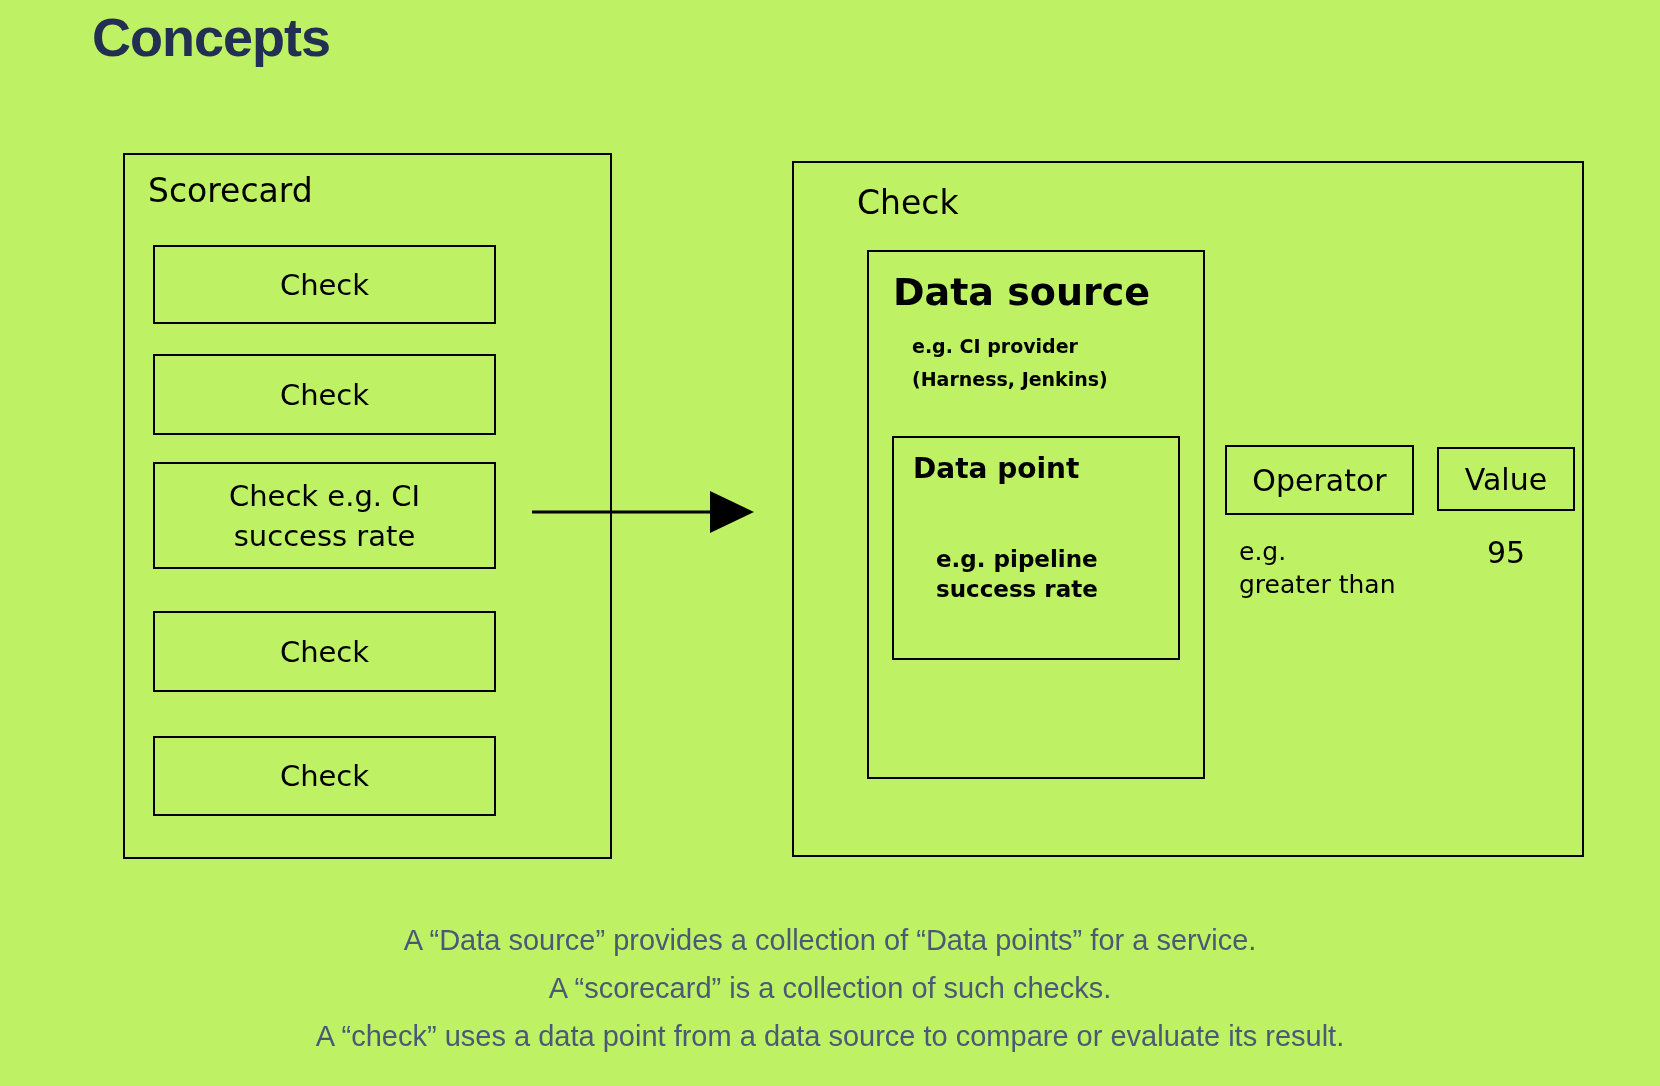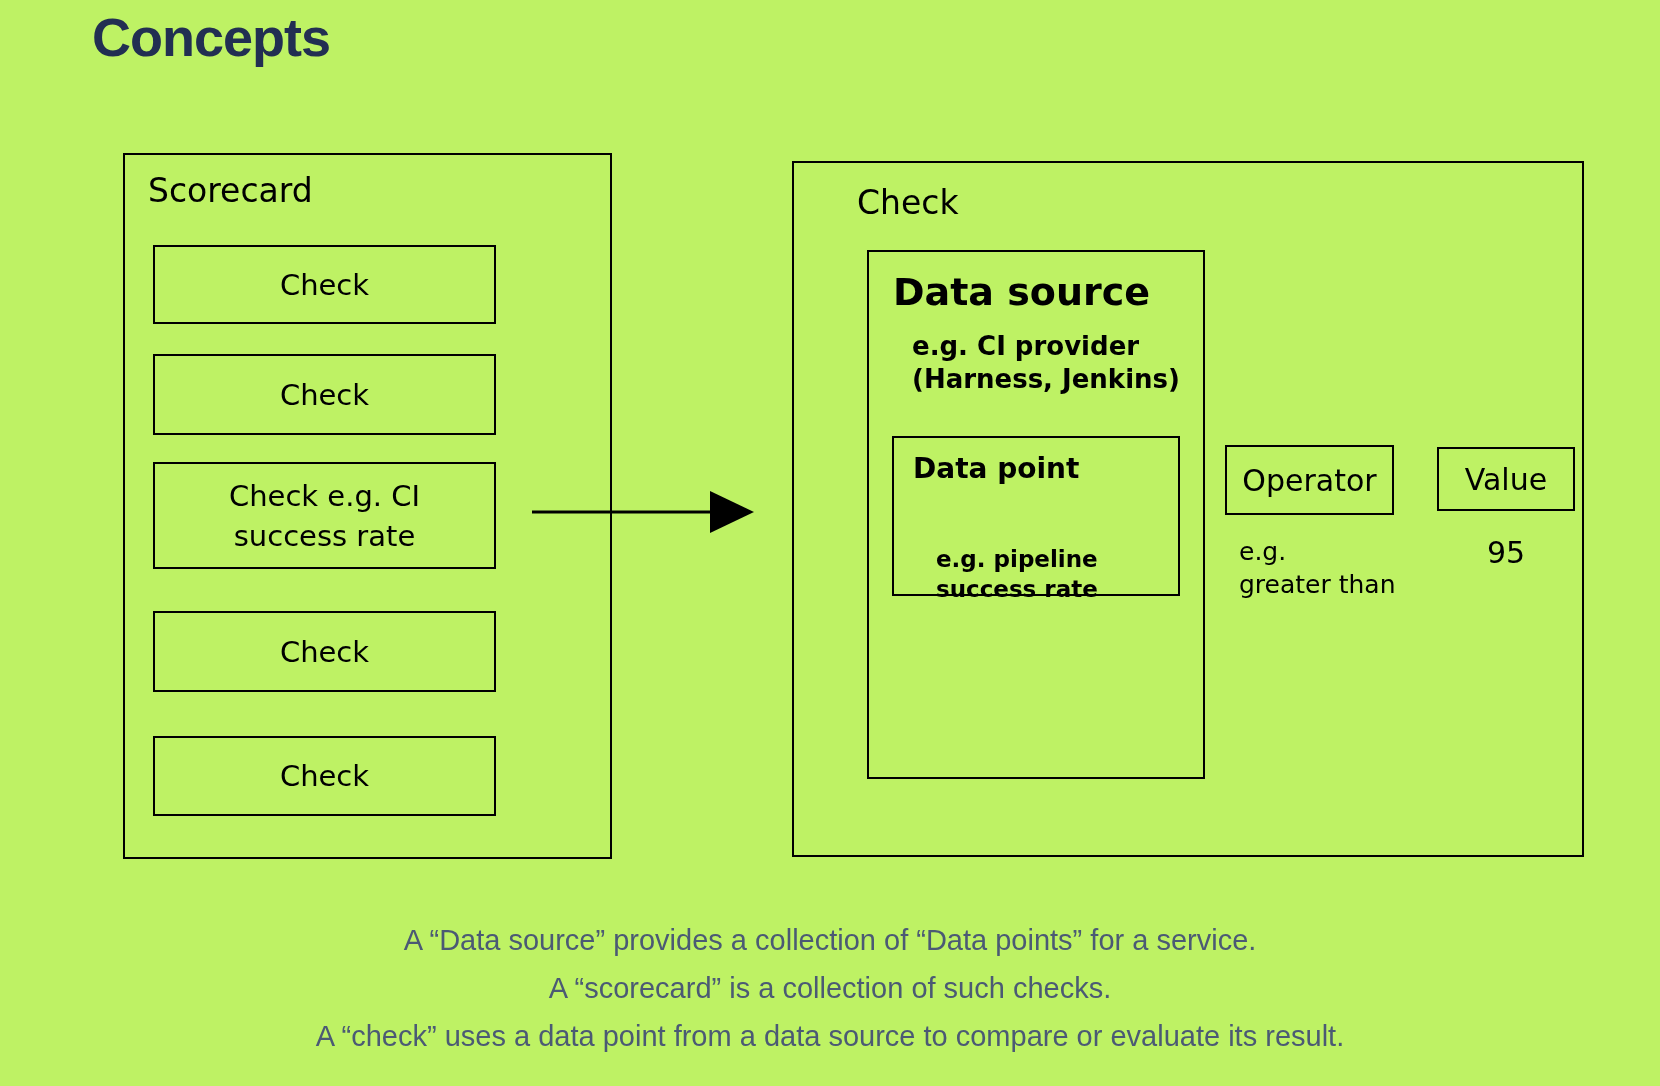--- a/index.html
+++ b/index.html
@@ -83,41 +83,41 @@
     border: 2px solid #000;
     box-sizing: border-box;
     font-weight: bold;
   }
   .data-source-label {
     left: 24px; top: 18px;
     font-size: 38px;
   }
   .data-source-example {
     left: 43px; top: 78px;
-    font-size: 26px;
+    font-size: 19px;
     line-height: 33px;
   }
   .data-point-box {
     left: 23px; top: 184px;
-    width: 288px; height: 160px;
+    width: 288px; height: 224px;
     border: 2px solid #000;
     box-sizing: border-box;
   }
   .data-point-label {
     left: 19px; top: 14px;
     font-size: 28px;
   }
   .data-point-example {
     left: 42px; top: 106px;
     font-size: 23px;
     line-height: 30px;
   }
   .operator-box {
     left: 431px; top: 282px;
-    width: 169px; height: 70px;
+    width: 189px; height: 70px;
     border: 2px solid #000;
     box-sizing: border-box;
     display: flex; align-items: center; justify-content: center;
     font-size: 30px;
   }
   .operator-example {
     left: 445px; top: 372px;
     font-size: 25px;
     line-height: 33px;
   }

